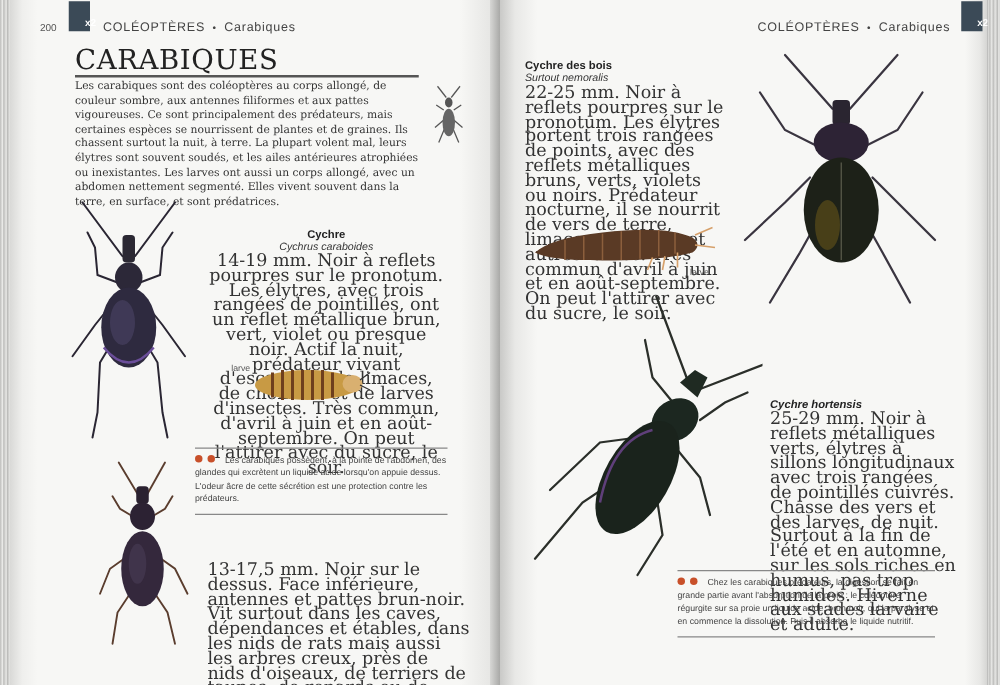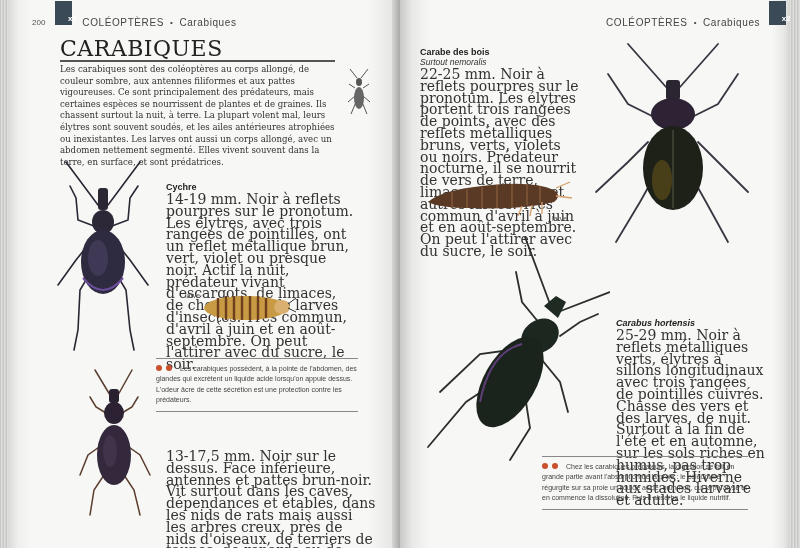--- a/index.html
+++ b/index.html
@@ -75,22 +75,23 @@
         <path d="M44 110 L32 130 L30 170 L26 190"></path>
           <path d="M66 110 L78 130 L82 170 L86 190"></path>
       </g>
       <rect x="50" y="28" width="10" height="22" rx="3" fill="#2b2833"></rect>
       <ellipse cx="55" cy="62" rx="11" ry="12" fill="#2c2838"></ellipse>
       <ellipse cx="55" cy="102" rx="22" ry="32" fill="#2e2a3f"></ellipse>
       <ellipse cx="50" cy="98" rx="10" ry="18" fill="#4b4566" opacity="0.6"></ellipse>
       <path d="M35 118 Q55 142 75 118" stroke="#6b4e9a" stroke-width="2" fill="none"></path>
     </svg>
 
-    <div class="block" style="left:158px;top:182px;width:190px;">
+    <div class="block" style="left:158px;top:182px;width:190px;text-align:center;">
       <div class="entry-title">Cychre</div>
+      <div class="entry-latin">Cychrus caraboides</div>
       <div class="body-txt" style="margin-top:2px;">14-19 mm. Noir à reflets pourpres sur le pronotum. Les élytres, avec trois rangées de pointillés, ont un reflet métallique brun, vert, violet ou presque noir. Actif la nuit, prédateur vivant d'escargots, de limaces, de chenilles et de larves d'insectes. Très commun, d'avril à juin et en août-septembre. On peut l'attirer avec du sucre, le soir.</div>
     </div>
 
     <div class="label-small" style="left:177px;top:292px;">larve</div>
     <svg class="ill" style="left:190px;top:290px;" width="100" height="36" viewBox="0 0 100 36">
       <ellipse cx="48" cy="18" rx="42" ry="12" fill="#c89a44"></ellipse>
       <g stroke="#6e3f1d" stroke-width="2.4">
         <line x1="20" y1="8" x2="20" y2="28"></line>
           <line x1="28" y1="6" x2="28" y2="30"></line>
           <line x1="36" y1="6" x2="36" y2="30"></line>
@@ -135,21 +136,21 @@
   <div class="page right">
     <div class="hdr" style="left:206px;">
       <span>COLÉOPTÈRES</span>
       <span class="dot">•</span>
       <span>Carabiques</span>
       <span class="tab" style="margin-left:9px;margin-right:10px;">x2</span>
 
     </div>
 
     <div class="block" style="left:20px;top:47px;width:160px;">
-      <div class="entry-title">Carabe des bois</div>
+      <div class="entry-title">Cychre des bois</div>
       <div class="entry-latin">Surtout nemoralis</div>
       <div class="body-txt" style="margin-top:2px;">22-25 mm. Noir à reflets pourpres sur le pronotum. Les élytres portent trois rangées de points, avec des reflets métalliques bruns, verts, violets ou noirs. Prédateur nocturne, il se nourrit de vers de terre, limaces, chenilles et autres larves. Très commun d'avril à juin et en août-septembre. On peut l'attirer avec du sucre, le soir.</div>
     </div>
 
     <svg class="ill" style="left:188px;top:42px;" width="170" height="210" viewBox="0 0 170 210">
       <g stroke="#3a3540" stroke-width="1.8" fill="none" stroke-linecap="round">
         <line x1="78" y1="45" x2="40" y2="2"></line>
           <line x1="92" y1="45" x2="130" y2="2"></line>
         <path d="M66 75 L40 62 L20 32"></path>
           <path d="M104 75 L130 62 L150 32"></path>
@@ -197,21 +198,21 @@
         <path d="M86 150 L56 170 L18 215"></path>
           <path d="M116 170 L120 196 L100 228"></path>
       </g>
       <path d="M134 74 L146 64 L156 70 L148 86 Z" fill="#1f2a22"></path>
       <ellipse cx="130" cy="104" rx="20" ry="16" fill="#1c2720" transform="rotate(-35 130 104)"></ellipse>
       <ellipse cx="100" cy="150" rx="26" ry="50" fill="#1a231c" transform="rotate(30 100 150)"></ellipse>
       <path d="M70 170 Q80 120 112 112" stroke="#5f3f7a" stroke-width="2" fill="none"></path>
     </svg>
 
     <div class="block" style="left:216px;top:318px;width:150px;">
-      <div class="entry-title-it">Carabus hortensis</div>
+      <div class="entry-title-it">Cychre hortensis</div>
       <div class="body-txt" style="margin-top:2px;">25-29 mm. Noir à reflets métalliques verts, élytres à sillons longitudinaux avec trois rangées de pointillés cuivrés. Chasse des vers et des larves, de nuit. Surtout à la fin de l'été et en automne, sur les sols riches en humus, pas trop humides. Hiverne aux stades larvaire et adulte.</div>
     </div>
 
     <div class="note" style="left:142px;top:456px;width:206px;">
       <span class="odot"></span><span class="odot" style="margin-right:8px;"></span><span>Chez les carabiques prédateurs, la digestion se fait en grande partie avant l'absorption de la proie : le coléoptère régurgite sur sa proie un liquide acide, brun-noir, qui la paralyse et en commence la dissolution. Puis il absorbe le liquide nutritif.</span>
     </div>
   </div>
 </div>
 
 </body></html>

